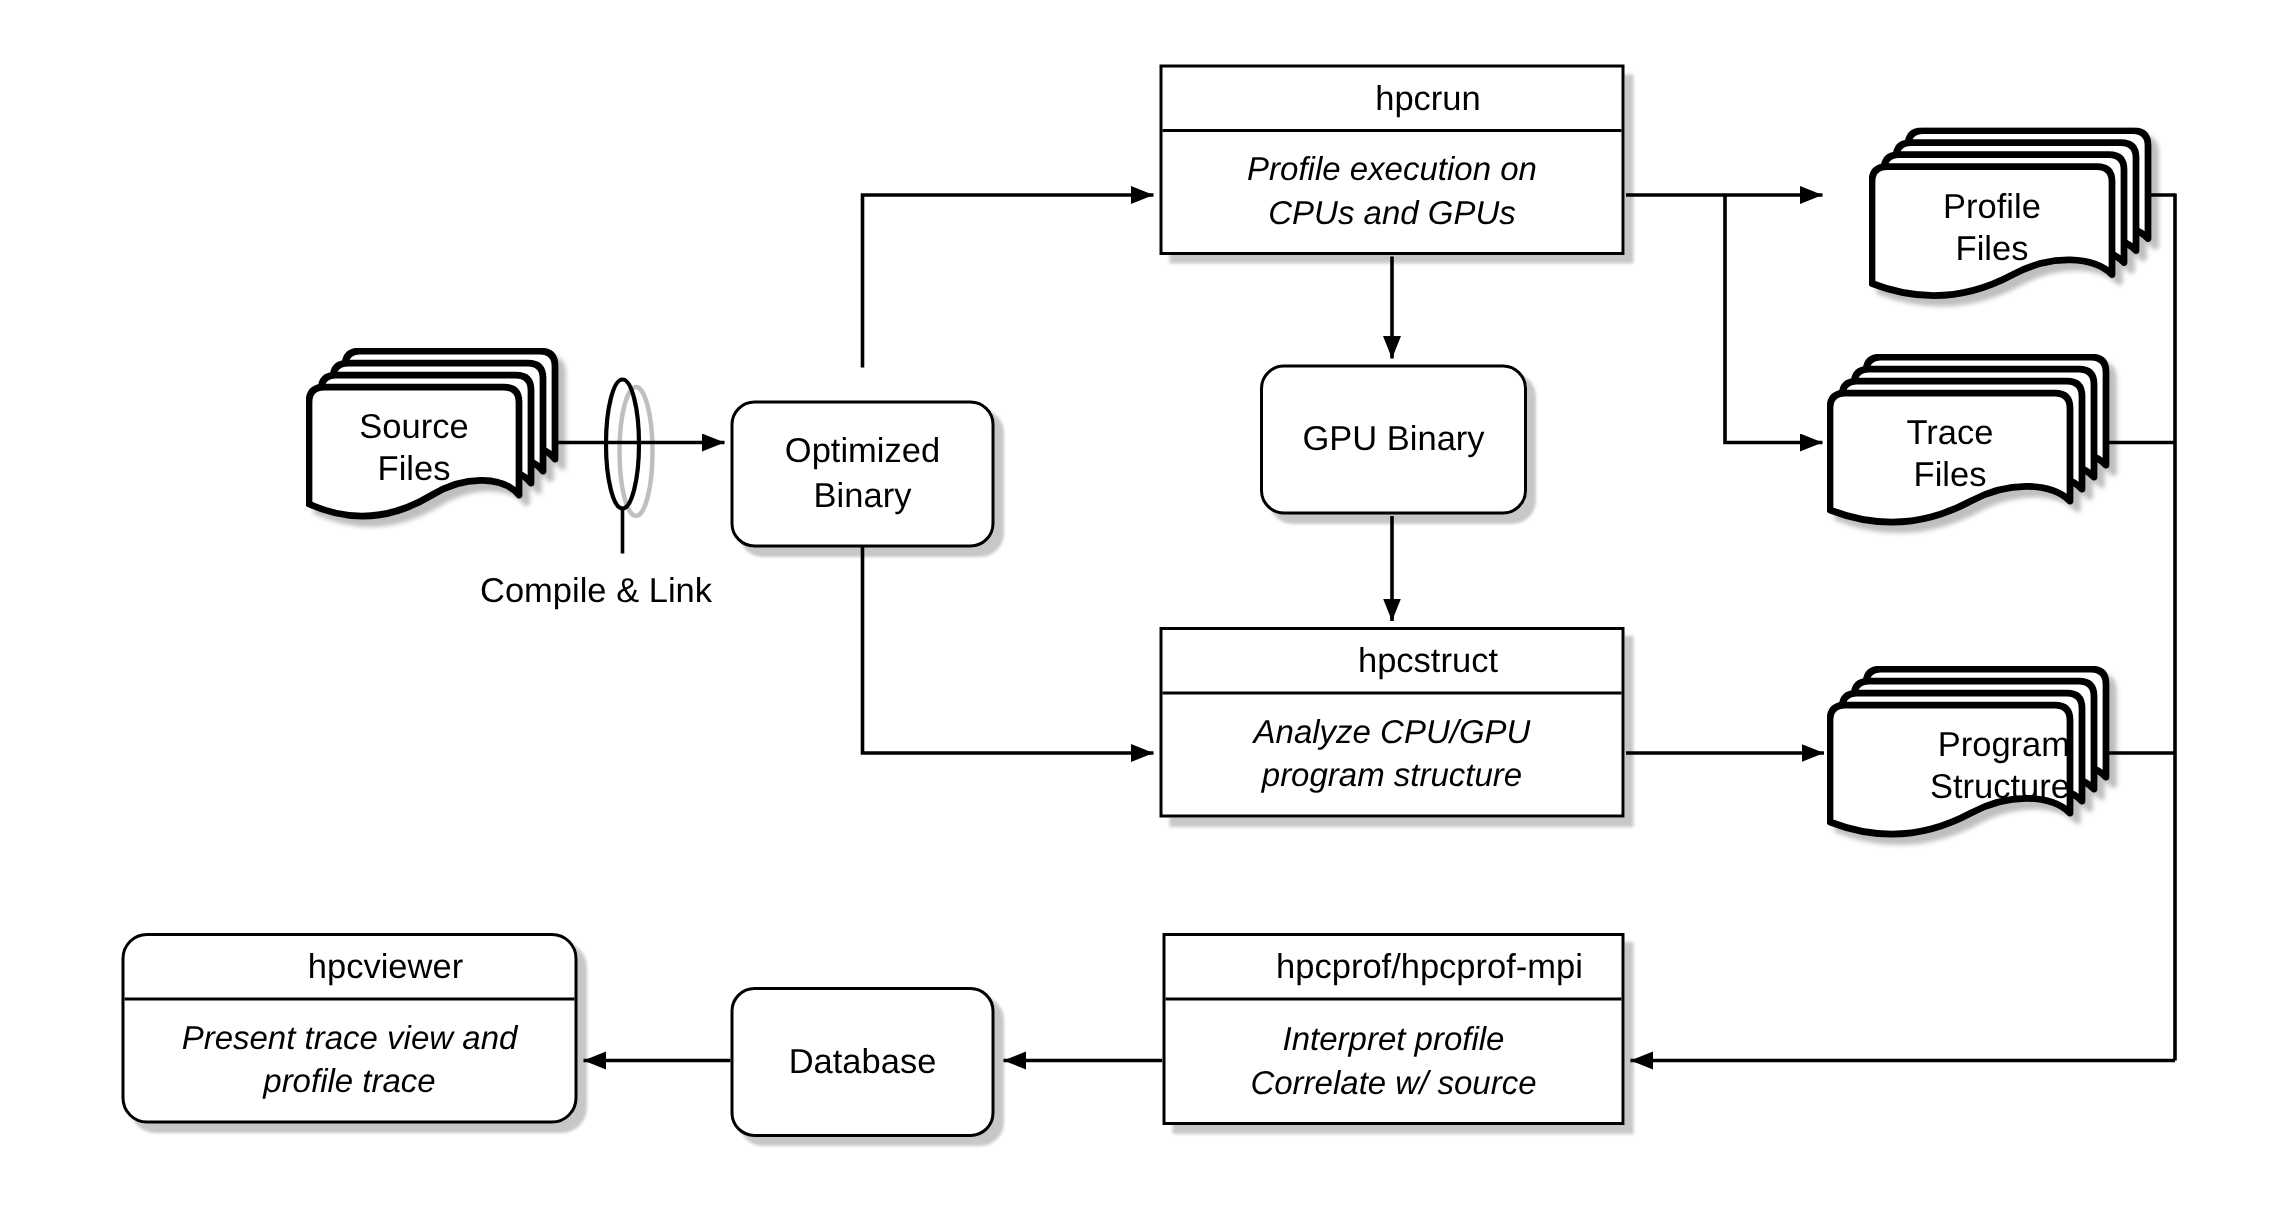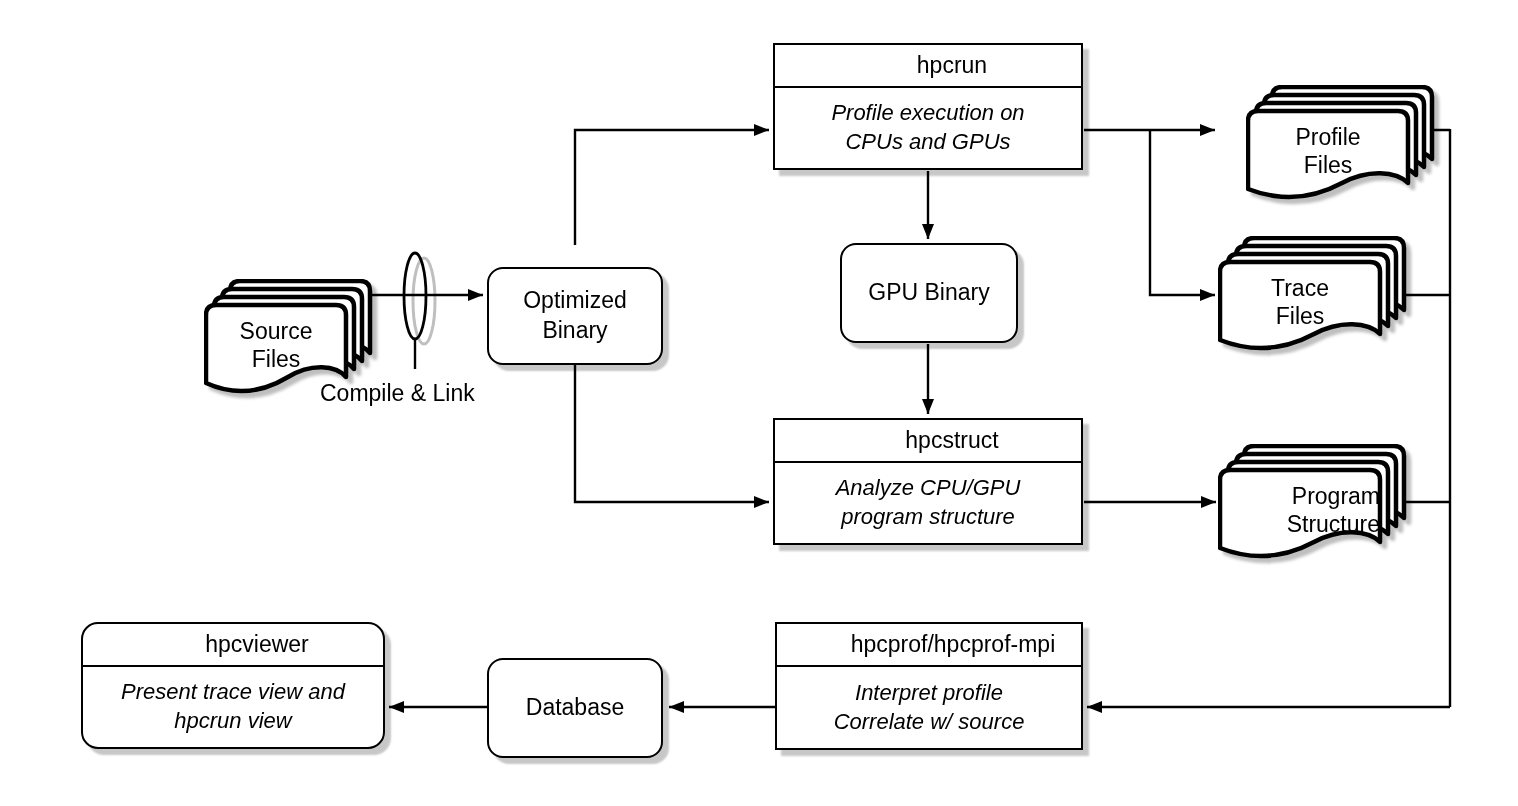--- a/index.html
+++ b/index.html
@@ -86,21 +86,21 @@
     <path class="line" d="M 1402,502 L 1450,502" stroke="#000" stroke-width="2.4" fill="none"></path>
     <path class="line" d="M 1450,129 L 1450,707" stroke="#000" stroke-width="2.4" fill="none"></path>
 
     <path class="line" d="M 1450,707 L 1087,707" stroke="#000" stroke-width="2.4" fill="none" marker-end="url(#arr)"></path>
 
     <path class="line" d="M 775,707 L 669,707" stroke="#000" stroke-width="2.4" fill="none" marker-end="url(#arr)"></path>
 
     <path class="line" d="M 487,707 L 389,707" stroke="#000" stroke-width="2.4" fill="none" marker-end="url(#arr)"></path>
   </svg>
 
-  <div class="stack" style="left:204px;top:232px;width:172px;height:126px;margin-top:47px;">
+  <div class="stack" style="left:204px;top:232px;width:172px;height:126px;">
     <svg width="172" height="126">
       <g>
         <path transform="translate(26,2)" d="M 10,0 H 130 Q 140,0 140,10 V 72 C 130,60 105,58 82,72 C 59,86 31,92 0,78 V 10 Q 0,0 10,0 Z"></path>
         <path transform="translate(18,10)" d="M 10,0 H 130 Q 140,0 140,10 V 72 C 130,60 105,58 82,72 C 59,86 31,92 0,78 V 10 Q 0,0 10,0 Z"></path>
         <path transform="translate(10,18)" d="M 10,0 H 130 Q 140,0 140,10 V 72 C 130,60 105,58 82,72 C 59,86 31,92 0,78 V 10 Q 0,0 10,0 Z"></path>
         <path transform="translate(2,26)" d="M 10,0 H 130 Q 140,0 140,10 V 72 C 130,60 105,58 82,72 C 59,86 31,92 0,78 V 10 Q 0,0 10,0 Z"></path>
       </g>
     </svg>
     <div class="lbl" style="left:2px;top:26px;width:140px;height:80px;">
       <span>Source</span>
@@ -187,19 +187,19 @@
     <div class="bd">
       <span>Interpret profile</span>
       <span>Correlate w/ source</span>
     </div>
   </div>
 
   <div class="twobox" style="left:81px;top:622px;width:304px;height:127px;border-radius:17px;">
     <div class="hdr">hpcviewer</div>
     <div class="bd">
       <span>Present trace view and</span>
-      <span>hpcrun view</span>
+      <span>profile trace</span>
     </div>
   </div>
 
   <div class="freelabel" style="left:320px;top:380px;width:190px;">Compile &amp; Link</div>
 
 </div>
 
 </body></html>

